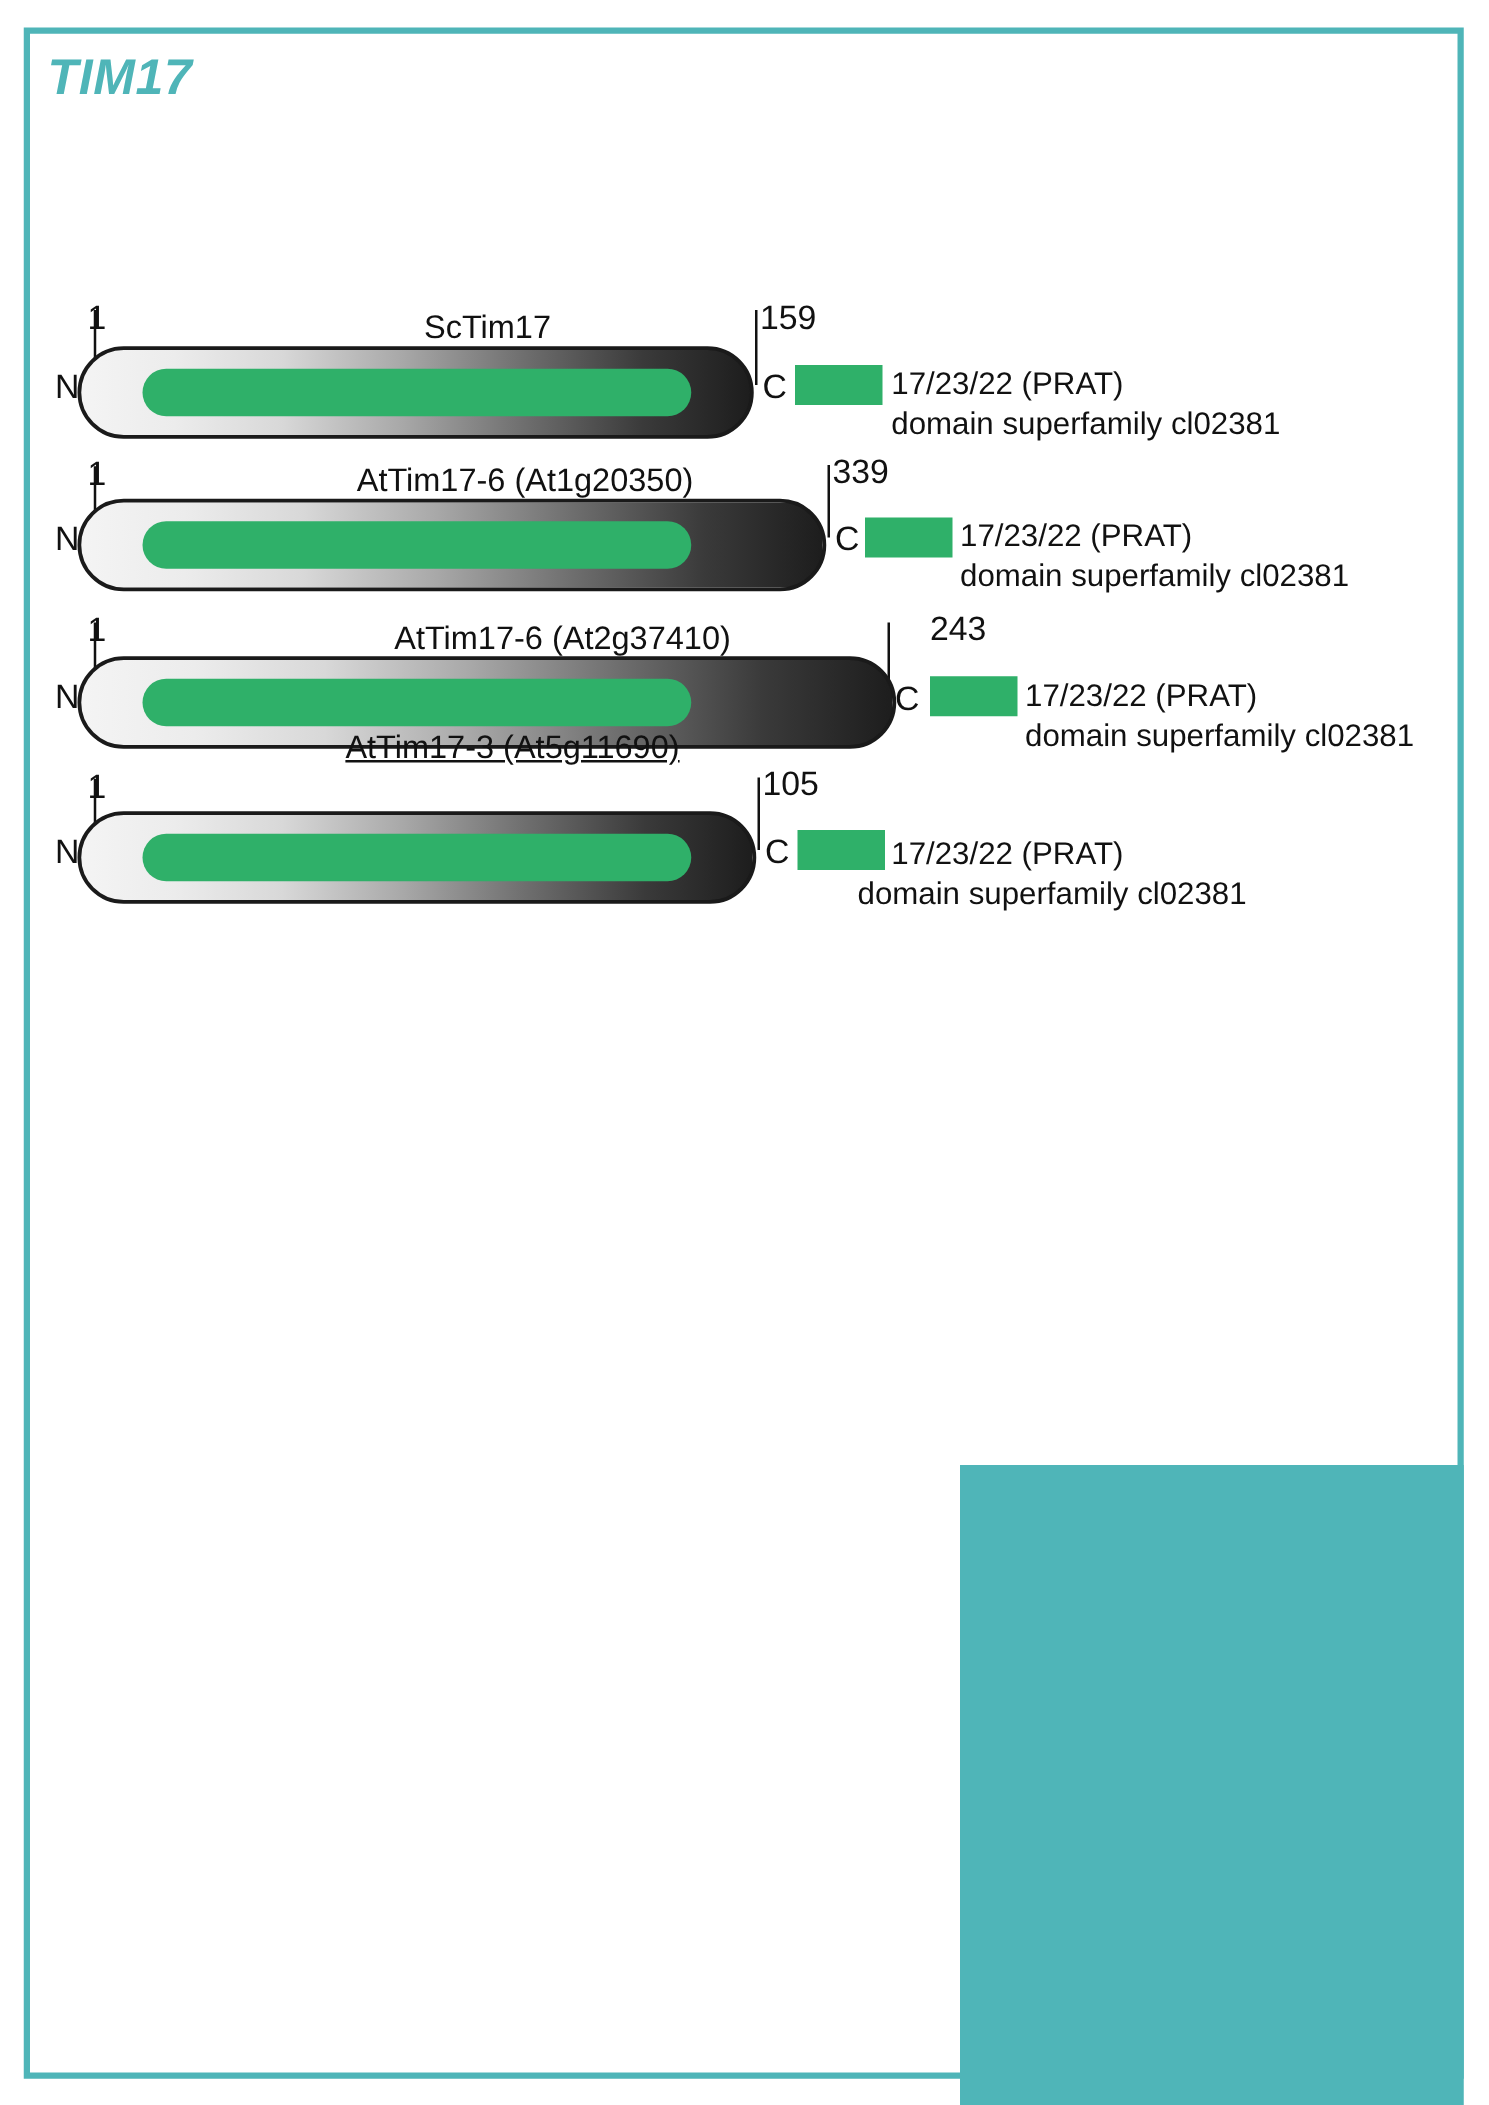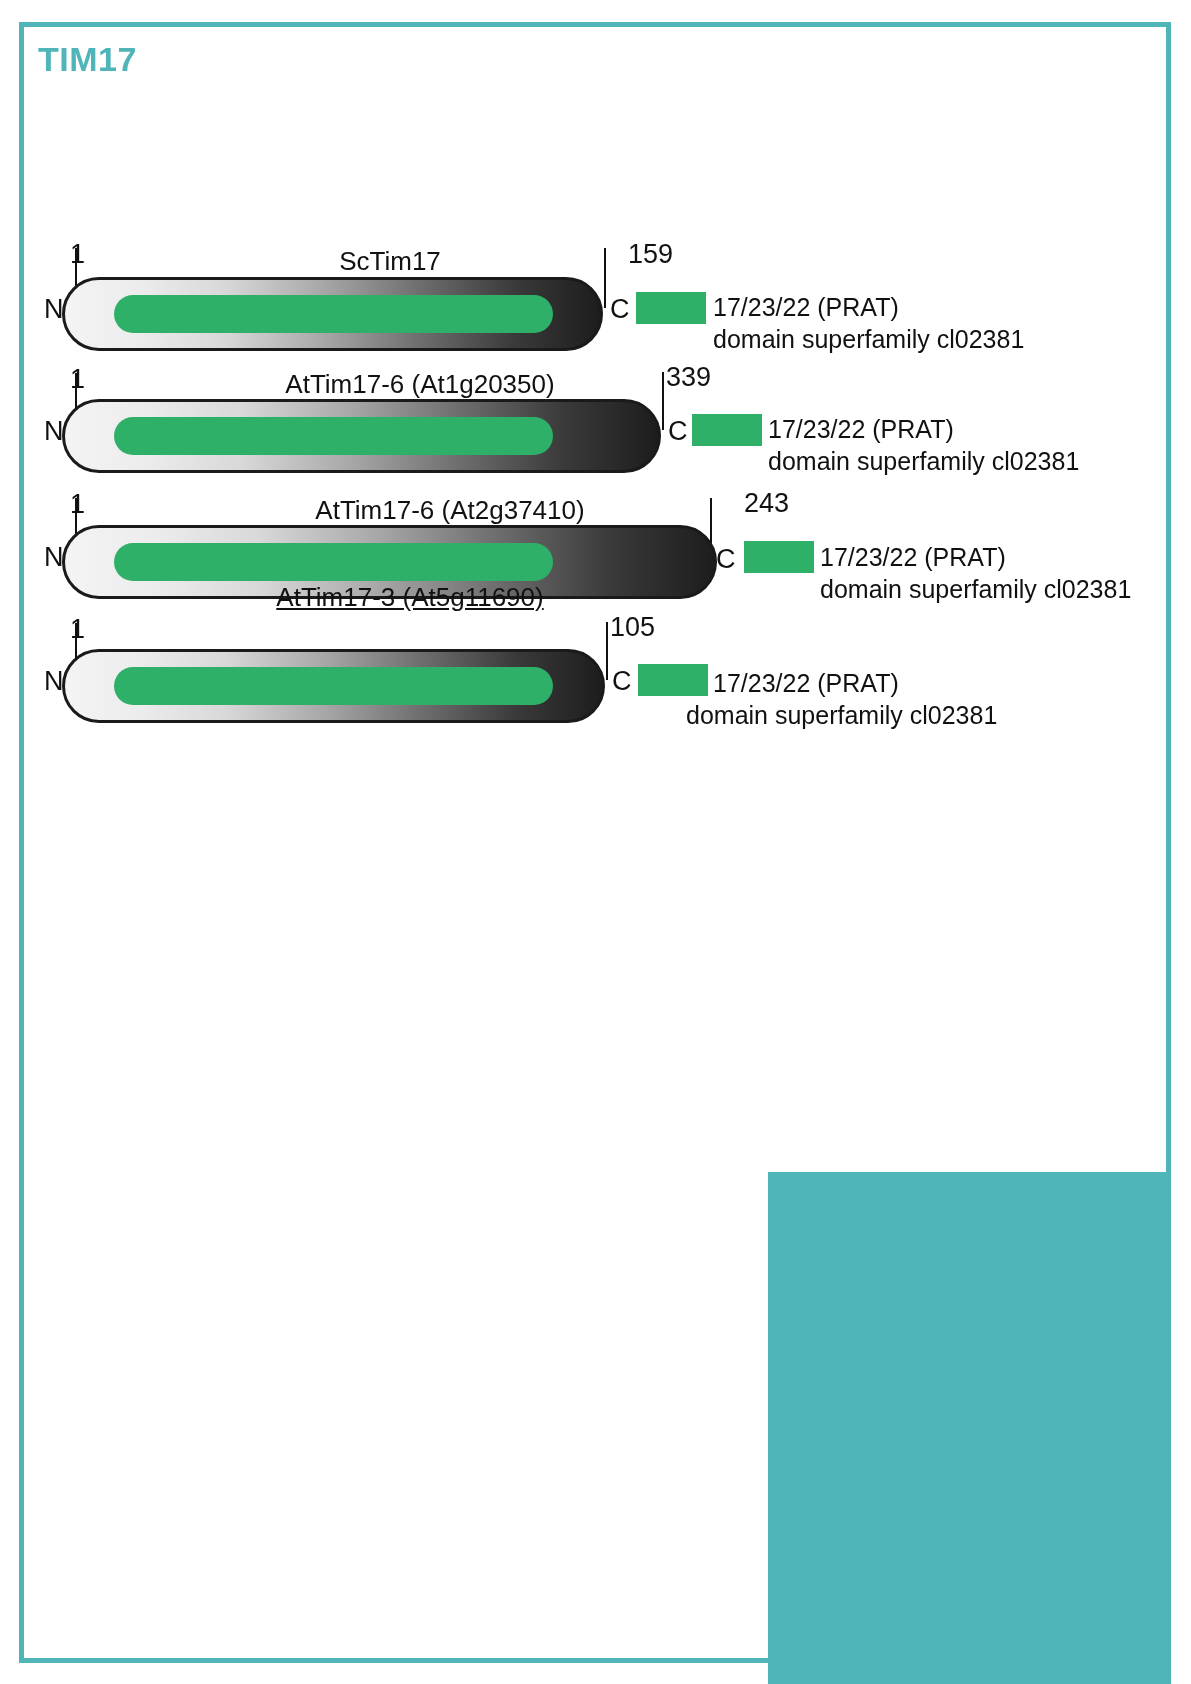--- a/index.html
+++ b/index.html
@@ -19,22 +19,23 @@
     position:absolute;
     left:19px; top:22px;
     width:1152px; height:1641px;
     border:5px solid #4FB5B8;
     background:transparent;
   }
   
   #title {
     position:absolute;
     left:38px; top:40px;
-    font-size:34px;
+    font-size:40px;
     font-weight:bold;
+    font-style:italic;
     color:#3FAEB4;
     letter-spacing:0.5px;
     white-space:nowrap;
   }
   
   .row { position:absolute; left:0; top:0; }
 
   .bar-outer {
     position:absolute;
     height:74px;
@@ -115,21 +116,21 @@
 <div id="page">
 
   <div id="frame" style="border-color: rgb(79, 181, 184);"></div>
 
   <div id="title" style="color: rgb(79, 181, 184);">TIM17</div>
 
   <div class="row">
     <div class="tick-num" style="left:70px; top:241px;">1</div>
     <div class="tick" style="left:75px; top:248px; height:60px;"></div>
     <div class="prot-name" style="left:180px; top:248px; width:420px;">ScTim17</div>
-    <div class="tick-num" style="left:628px; top:241px;text-align:center;">159</div>
+    <div class="tick-num" style="left:608px; top:241px;text-align:center;">159</div>
     <div class="tick" style="left:604px; top:248px; height:60px;"></div>
 
     <div class="term-N" style="left:44px; top:296px;">N</div>
 
     <div class="bar-outer" style="left:62px; top:277px; width:541px;">
       <div class="bar-inner" style="left: 49px; top: 15px; width: 439px; background: rgb(47, 176, 105);"></div>
     </div>
 
     <div class="term-C" style="left:610px; top:296px;">C</div>
 

